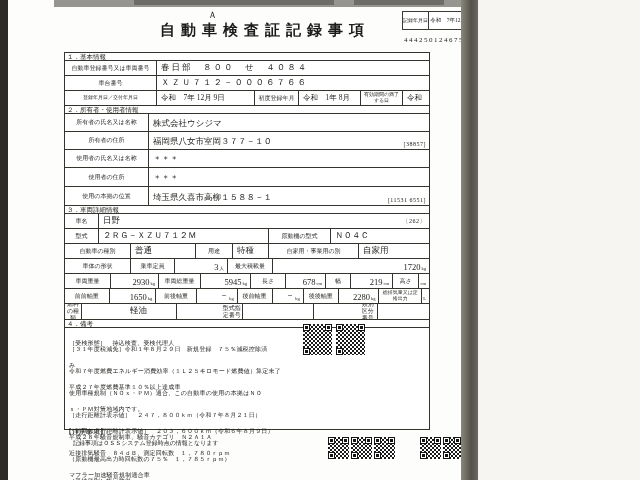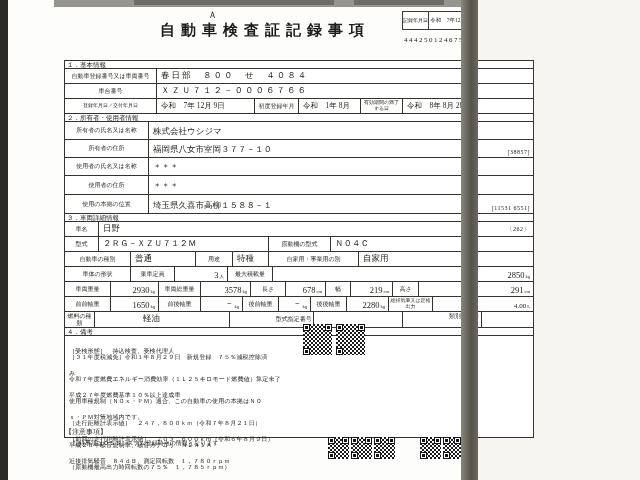--- a/index.html
+++ b/index.html
@@ -11,21 +11,21 @@
   #sheet{position:absolute;left:8px;top:0;width:470px;height:480px;background:#fdfdfb;z-index:1;}
   .top-band{position:absolute;left:46px;top:0;width:408px;height:7px;background:#97958f;}
   .top-band i{position:absolute;top:0;height:5px;background:#6e6c66;display:block;}
   .markA{position:absolute;left:200px;top:9px;font-size:9px;}
   .title{position:absolute;left:142px;top:21px;width:230px;text-align:center;
     font-size:15px;font-weight:bold;letter-spacing:6px;white-space:nowrap;}
   .datebox{position:absolute;left:394px;top:11px;width:74px;height:17px;border:1px solid #3a3a36;display:flex;background:#fff;}
   .datebox .dl{width:25px;border-right:1px solid #3a3a36;font-size:5px;display:flex;align-items:center;justify-content:center;text-align:center;line-height:1.1;}
   .datebox .dv{flex:1;font-size:5.5px;display:flex;align-items:center;justify-content:center;white-space:nowrap;overflow:hidden;}
   .docnum{position:absolute;left:396px;top:36px;font-size:7px;letter-spacing:1.5px;}
-  .t{position:absolute;left:56px;top:60px;width:470px;border:1px solid #34342f;background:#fff;box-sizing:border-box;}
+  .t{position:absolute;left:56px;top:52px;width:366px;border:1px solid #34342f;background:#fff;box-sizing:border-box;}
   .sh{font-size:6.5px;line-height:7px;height:7px;padding:0 2px;border-bottom:1px solid #34342f;}
   .r{display:flex;border-bottom:1px solid #34342f;box-sizing:border-box;}
   .r.last{border-bottom:none;}
   .c{border-right:1px solid #34342f;box-sizing:border-box;display:flex;overflow:hidden;}
   .c.end{border-right:none;}
   .lab{font-size:6px;color:#2a2a28;align-items:center;justify-content:center;text-align:center;line-height:1.15;padding:0 1px;}
   .lab2{font-size:5px;}
   .val{font-size:8.5px;align-items:flex-end;padding:0 3px 1px 4px;white-space:nowrap;}
   .vc{align-items:center;}
   .num{justify-content:flex-end;}
@@ -153,34 +153,34 @@
 
       <div class="r" style="height:15px;">
         <div class="c lab" style="width:66px;">車体の形状</div>
         <div class="c lab" style="width:44px;">乗車定員</div>
         <div class="c val num" style="width:53px;">
           <span>3</span>
           <span class="u">人</span>
         </div>
         <div class="c lab" style="width:45px;">最大積載量</div>
         <div class="c end val num" style="flex:1;">
-          <span>2850</span>
+          <span>1720</span>
           <span class="u">kg</span>
         </div>
       </div>
 
       <div class="r" style="height:15px;">
         <div class="c lab" style="width:46px;">車両重量</div>
         <div class="c val num" style="width:48px;">
             <span>2930</span>
             <span class="u">kg</span>
           </div>
         <div class="c lab" style="width:42px;">車両総重量</div>
         <div class="c val num" style="width:50px;">
-            <span>3578</span>
+            <span>5945</span>
             <span class="u">kg</span>
           </div>
         <div class="c lab" style="width:35px;">長さ</div>
         <div class="c val num" style="width:40px;">
             <span>678</span>
             <span class="u">cm</span>
           </div>
         <div class="c lab" style="width:25px;">幅</div>
         <div class="c val num" style="width:42px;">
             <span>219</span>

